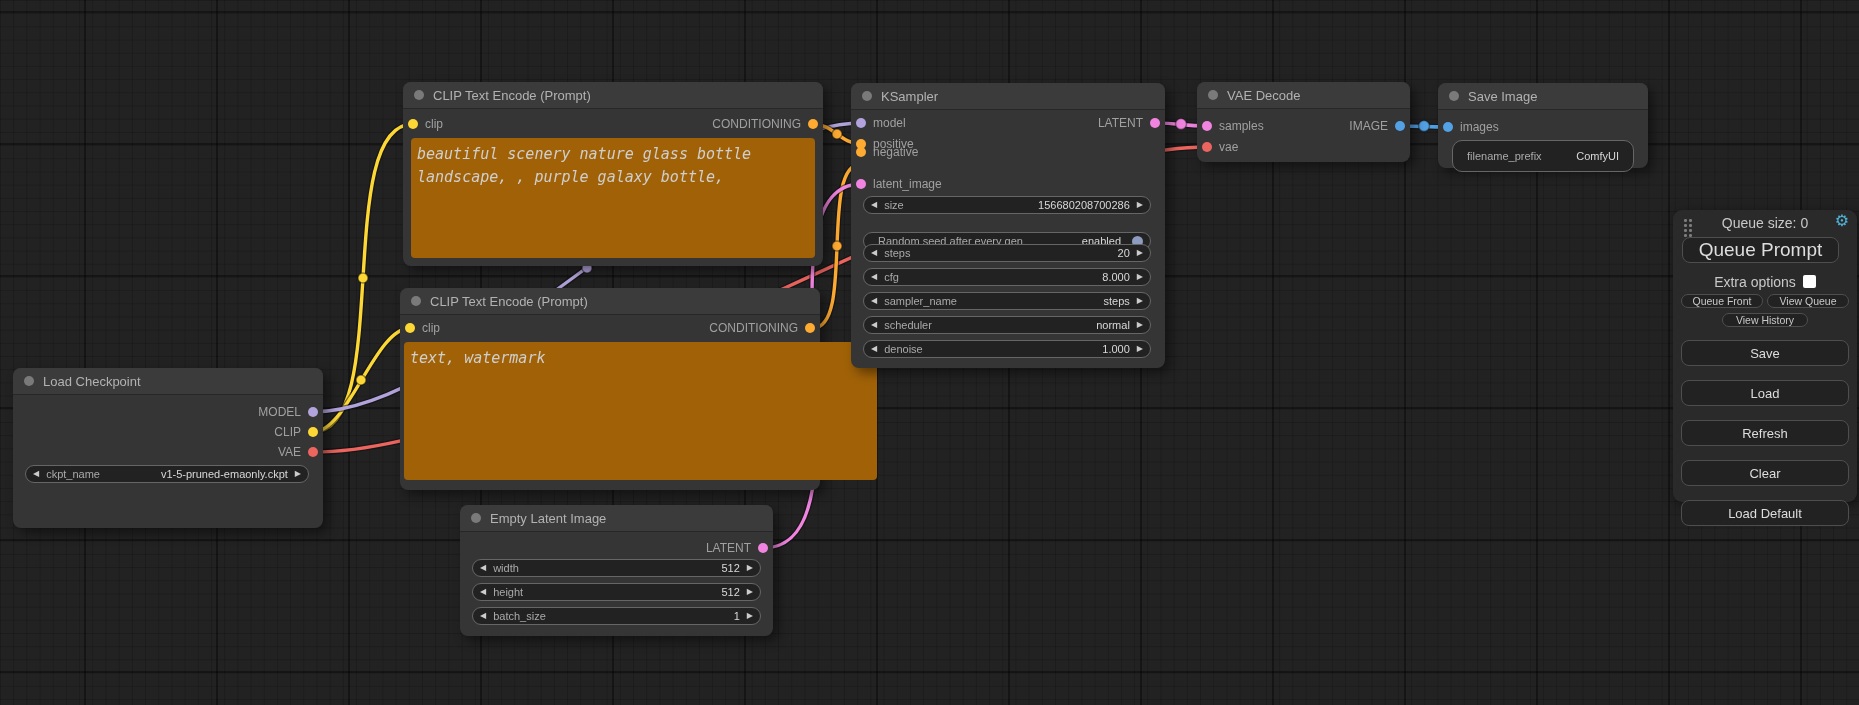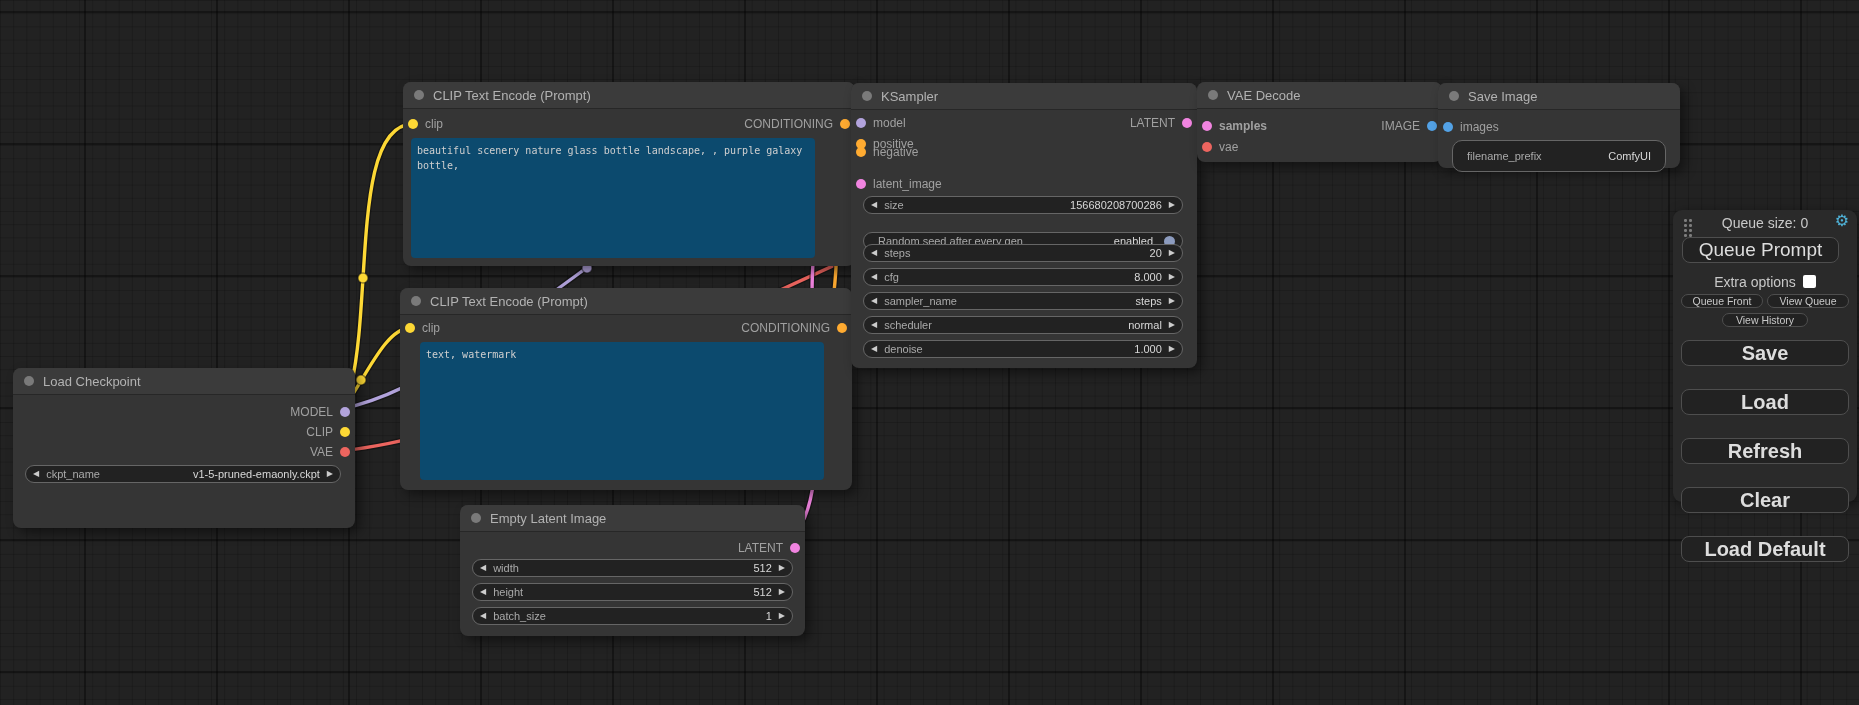--- a/index.html
+++ b/index.html
@@ -14,39 +14,39 @@
       linear-gradient(90deg, rgba(0,0,0,.17) 0 1px, transparent 1px);
     background-size:132px 132px,132px 132px,13.2px 13.2px,13.2px 13.2px;
     background-position:0 11px,84px 0,0 0,0 0;
   }
   #wires{position:absolute;left:0;top:0;z-index:1;}
   .wire-border{fill:none;stroke:rgba(15,15,15,.55);stroke-width:6;stroke-linecap:round;}
   .wire{fill:none;stroke-width:3.4;stroke-linecap:round;}
   .linkdot{stroke:rgba(15,15,15,.45);stroke-width:1.5;}
 
   .node{position:absolute;background:#353535;border-radius:8px;z-index:2;
-    box-shadow:5px 5px 12px rgba(0,0,0,.45);padding-left:32px;}
+    box-shadow:5px 5px 12px rgba(0,0,0,.45);}
   .ntitle{position:absolute;left:0;top:0;right:0;height:26px;background:#3b3b3b;
     border-radius:8px 8px 0 0;display:flex;align-items:center;padding-left:11px;gap:9px;
     color:#b2b2b2;font-size:13px;box-shadow:0 1px 0 rgba(0,0,0,.25);}
   .tdot{width:10px;height:10px;border-radius:50%;background:#7a7a7a;flex:none;}
   .slot{position:absolute;height:20px;display:flex;align-items:center;gap:7px;
     font-size:12px;color:#a0a0a0;white-space:nowrap;}
   .slot .dot{width:10px;height:10px;border-radius:50%;flex:none;}
   .slot.in{left:5px;}
   .slot.out{right:5px;}
   .widget{position:absolute;height:18px;background:#222222;border:1px solid #666666;
     border-radius:10px;display:flex;align-items:center;padding:0 7px;gap:7px;
     font-size:11px;color:#aaaaaa;box-sizing:border-box;white-space:nowrap;}
   .widget .wval{margin-left:auto;color:#d8d8d8;}
   .warr{font-size:8px;color:#cccccc;line-height:1;flex:none;}
   .toggle-dot{width:11px;height:11px;border-radius:50%;flex:none;margin-left:4px;}
-  .tarea{position:absolute;background:#0c4a6e;border-radius:4px;color:#cfcfcf;
-    font-family:"DejaVu Sans Mono",monospace;font-size:10px;line-height:1.5;
-    padding:5px 6px;white-space:pre-wrap;word-break:break-word;box-sizing:border-box;}
+  .tarea{position:absolute;background:#a16207;border-radius:4px;color:#cfcfcf;
+    font-family:"DejaVu Sans Mono",monospace;font-size:15px;line-height:1.5;
+    padding:5px 6px;white-space:pre-wrap;word-break:break-word;box-sizing:border-box;font-style:italic;}
 
   #menu{position:absolute;left:1673px;top:210px;width:184px;height:292px;z-index:3;
     background:#2a2a2a;border-radius:9px;box-shadow:3px 3px 12px rgba(0,0,0,.5);}
   .handle{position:absolute;left:11px;top:9px;display:grid;
     grid-template-columns:repeat(2,3px);grid-auto-rows:3px;gap:2px;cursor:move;}
   .handle i{width:2.5px;height:2.5px;background:#7d7d7d;border-radius:50%;}
   .qsize{position:absolute;left:0;right:0;top:5px;text-align:center;
     color:#c8c8c8;font-size:14px;}
   .gear{position:absolute;right:8px;top:3px;font-size:16px;line-height:1;cursor:pointer;}
   .btn{background:#222222;border:1.5px solid #4e4e4e;border-radius:8px;color:#dddddd;
@@ -54,21 +54,21 @@
     box-sizing:border-box;}
   #queue-prompt{position:absolute;left:9px;right:18px;top:27px;height:26px;font-size:19px;}
   .extra-row{position:absolute;left:0;right:0;top:64px;height:15px;display:flex;
     align-items:center;justify-content:center;gap:7px;color:#c8c8c8;font-size:14px;}
   .checkbox{width:13px;height:13px;background:#ffffff;border-radius:2px;flex:none;}
   .small-row{position:absolute;left:8px;right:8px;top:84px;height:14px;display:flex;gap:4px;}
   .btn.small{font-size:10.5px;border-radius:9px;border-width:1px;flex:1;height:14px;color:#c9c9c9;}
   #view-history{position:absolute;left:49px;width:86px;top:103px;height:14px;
     font-size:10.5px;border-radius:9px;border-width:1px;color:#c9c9c9;}
   .menu-stack{position:absolute;left:8px;right:8px;top:130px;}
-  .menu-stack .btn{height:26px;margin-bottom:23px;font-size:20px;font-weight:bold;}
+  .menu-stack .btn{height:26px;margin-bottom:14px;font-size:13px;}
 </style>
 </head>
 <body>
 
 <div id="canvas">
 
   <svg id="wires" width="1859" height="705">
 
     <path class="wire-border" d="M313,432 C394,432 332,124 413,124"></path>
     <path class="wire" d="M313,432 C394,432 332,124 413,124" stroke="#FDD835"></path>
@@ -155,21 +155,21 @@
       <span>CLIP Text Encode (Prompt)</span>
     </div>
     <div class="slot in" style="top:30px;">
       <span class="dot" style="background: rgb(253, 216, 53);"></span>
       <span>clip</span>
     </div>
     <div class="slot out" style="top:30px;">
       <span>CONDITIONING</span>
       <span class="dot" style="background: rgb(255, 171, 49);"></span>
     </div>
-    <div class="tarea" style="left:20px;top:54px;width:404px;height:138px;">text, watermark</div>
+    <div class="tarea" style="left:4px;top:54px;width:473px;height:138px;">text, watermark</div>
   </div>
 
   <div class="node" style="left:460px;top:505px;width:313px;height:131px;">
     <div class="ntitle">
       <span class="tdot"></span>
       <span>Empty Latent Image</span>
     </div>
     <div class="slot out" style="top:33px;">
       <span>LATENT</span>
       <span class="dot" style="background: rgb(241, 132, 224);"></span>
@@ -260,21 +260,21 @@
       <span class="wval">1.000</span>
       <span class="warr">▶</span>
     </div>
   </div>
 
   <div class="node" style="left:1197px;top:82px;width:213px;height:80px;">
     <div class="ntitle">
       <span class="tdot"></span>
       <span>VAE Decode</span>
     </div>
-    <div class="slot in" style="top:34px;font-weight:bold;">
+    <div class="slot in" style="top:34px;">
       <span class="dot" style="background: rgb(241, 132, 224);"></span>
       <span>samples</span>
     </div>
     <div class="slot in" style="top:55px;">
       <span class="dot" style="background: rgb(237, 101, 95);"></span>
       <span>vae</span>
     </div>
     <div class="slot out" style="top:34px;">
       <span>IMAGE</span>
       <span class="dot" style="background: rgb(83, 162, 230);"></span>

